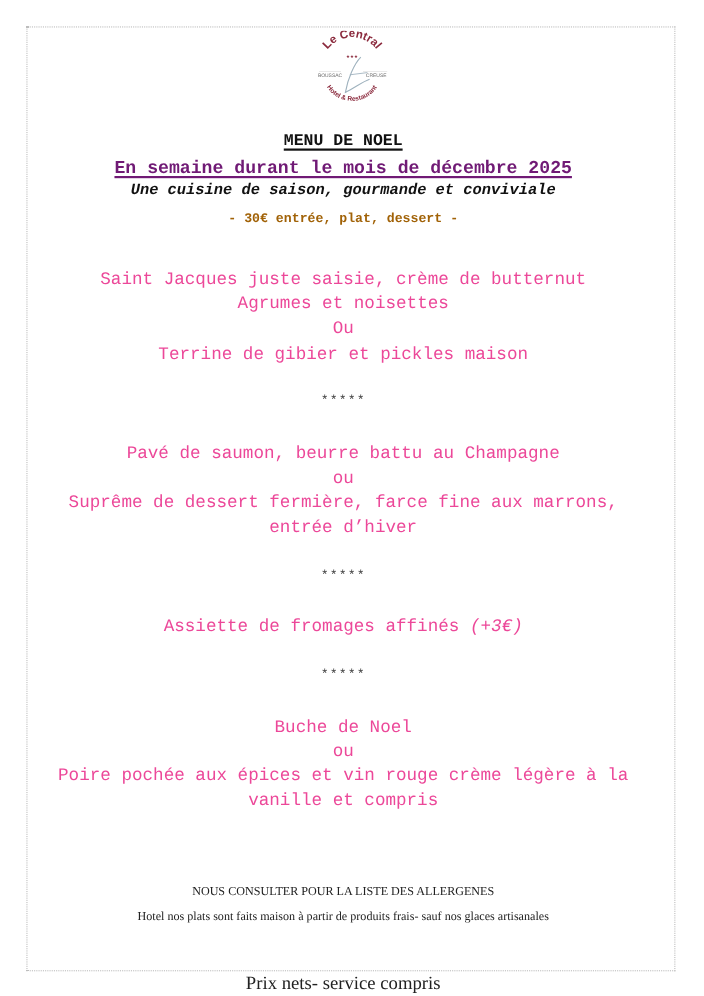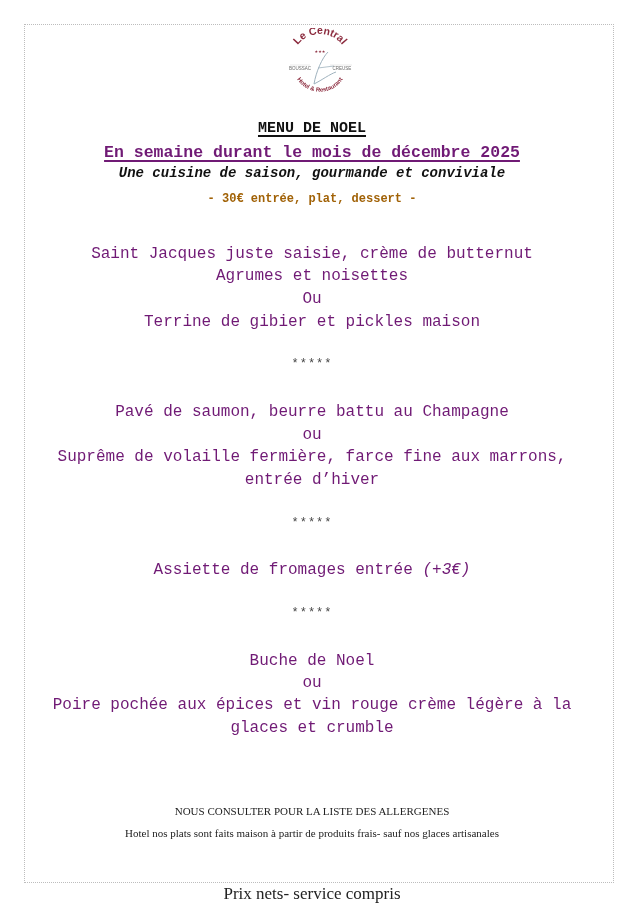--- a/index.html
+++ b/index.html
@@ -10,21 +10,21 @@
     }
     .logo { position: absolute; left: 278px; top: 28px; width: 84px; height: 76px; }
     .mono { font-family: "Liberation Mono", "DejaVu Sans Mono", monospace; }
     .serif { font-family: "Liberation Serif", "DejaVu Serif", serif; }
     .line { position: absolute; left: 0; width: 624px; text-align: center; white-space: nowrap; }
     .title1 { top: 120px; font-size: 15px; font-weight: bold; color: #111; }
     .title1 span, .title2 span { text-decoration: underline; text-underline-offset: 3px; text-decoration-thickness: 2px; }
     .title2 { top: 143px; font-size: 16.5px; font-weight: bold; color: #701a75; }
     .subtitle { top: 165px; font-size: 14px; font-weight: bold; font-style: italic; color: #111; }
     .price { top: 192px; font-size: 12px; font-weight: bold; color: #a16207; }
-    .dish { font-size: 16px; color: #701a75; line-height: 22px; }
+    .dish { font-size: 16px; color: #ec4899; line-height: 22px; }
     .stars { font-size: 12px; color: #444; letter-spacing: 1px; }
     .it { font-style: italic; }
     .foot1 { top: 805px; font-size: 11px; color: #222; }
     .foot2 { top: 827px; font-size: 11px; color: #222; }
     .foot3 { top: 884px; font-size: 17px; color: #222; }
   </style>
 </head>
 <body>
 
 <div class="frame"></div>
@@ -57,27 +57,27 @@
 <div class="line mono price">-  30€ entrée, plat, dessert -</div>
 
 <div class="line mono dish" style="top:243px">Saint Jacques juste saisie, crème de butternut</div>
 <div class="line mono dish" style="top:265px">Agrumes et noisettes</div>
 <div class="line mono dish" style="top:288px">Ou</div>
 <div class="line mono dish" style="top:311px">Terrine de gibier et pickles maison</div>
 <div class="line mono stars" style="top:357px">*****</div>
 
 <div class="line mono dish" style="top:401px">Pavé de saumon, beurre battu au Champagne</div>
 <div class="line mono dish" style="top:424px">ou</div>
-<div class="line mono dish" style="top:446px">Suprême de volaille fermière, farce fine aux marrons,</div>
+<div class="line mono dish" style="top:446px">Suprême de dessert fermière, farce fine aux marrons,</div>
 <div class="line mono dish" style="top:469px">entrée d’hiver</div>
 <div class="line mono stars" style="top:516px">*****</div>
 
-<div class="line mono dish" style="top:559px"><span>Assiette de fromages entrée</span> <span class="it">(+3€)</span></div>
+<div class="line mono dish" style="top:559px"><span>Assiette de fromages affinés</span> <span class="it">(+3€)</span></div>
 <div class="line mono stars" style="top:606px">*****</div>
 
 <div class="line mono dish" style="top:650px">Buche de Noel</div>
 <div class="line mono dish" style="top:672px">ou</div>
 <div class="line mono dish" style="top:694px">Poire pochée aux épices et vin rouge crème légère à la</div>
-<div class="line mono dish" style="top:717px">glaces et crumble</div>
+<div class="line mono dish" style="top:717px">vanille et compris</div>
 
 <div class="line serif foot1">NOUS CONSULTER POUR LA LISTE DES ALLERGENES</div>
 <div class="line serif foot2">Hotel nos plats sont faits maison à partir de produits frais- sauf nos glaces artisanales</div>
 <div class="line serif foot3">Prix nets- service compris</div>
 
 </body></html>

